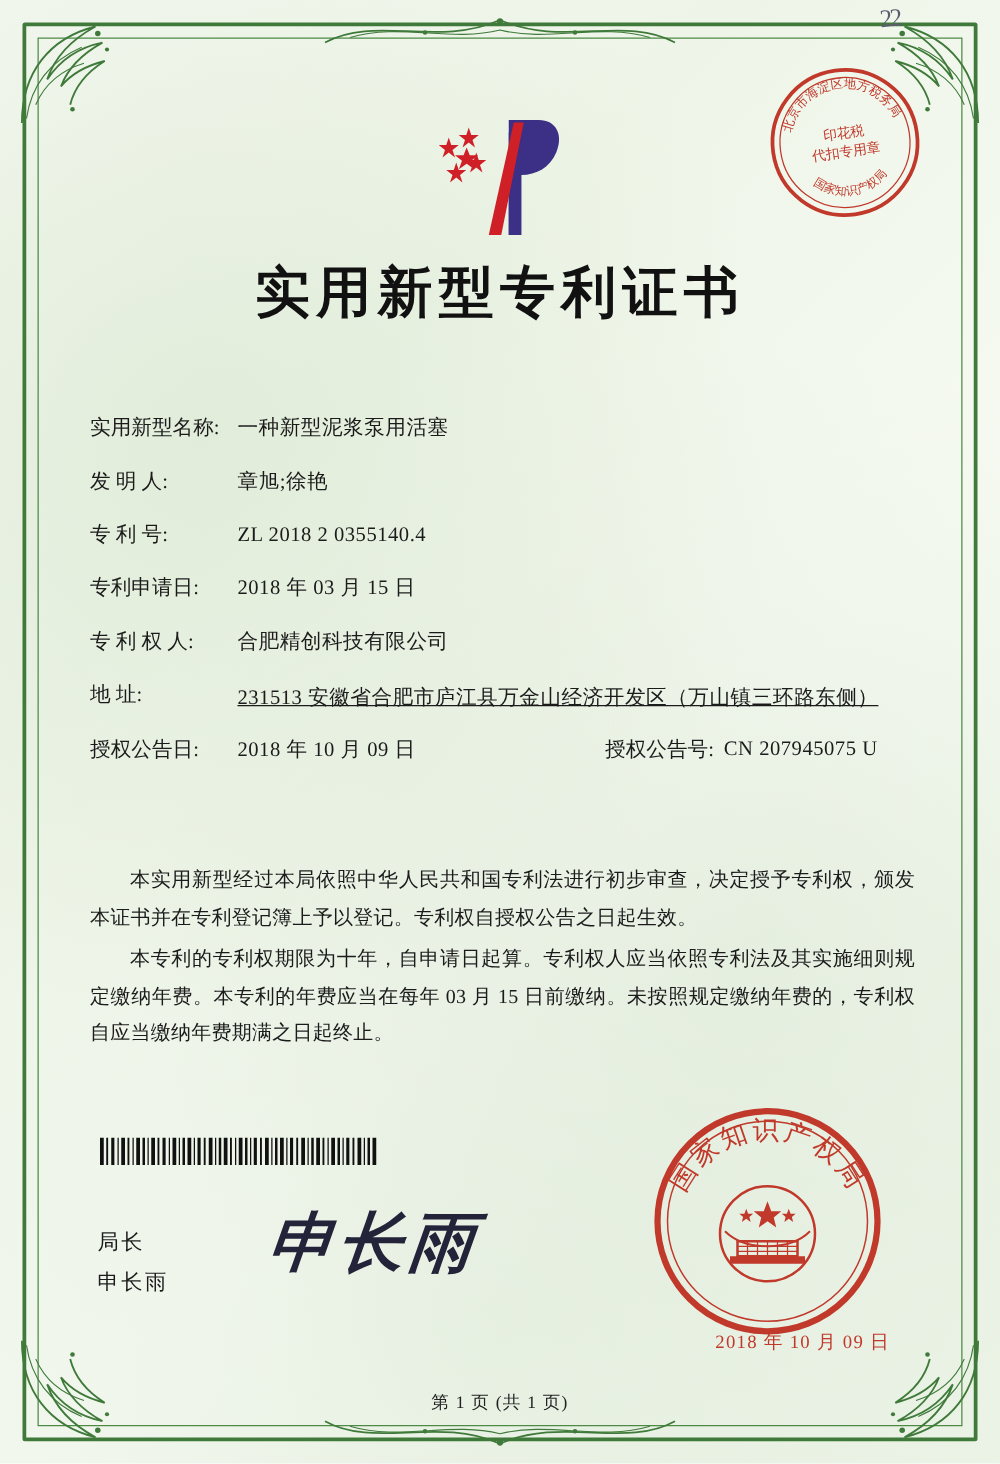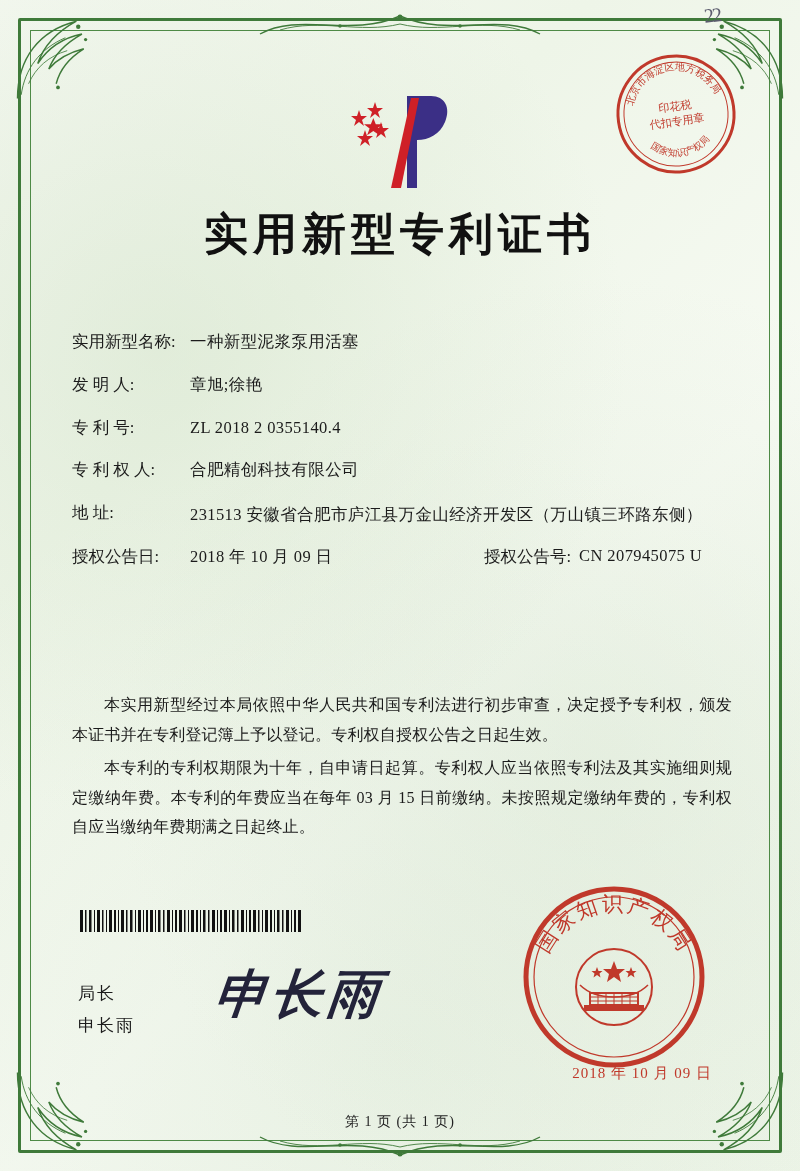--- a/index.html
+++ b/index.html
@@ -137,20 +137,21 @@
     flex: 0 0 118px;
     white-space: nowrap;
     letter-spacing: 0px;
   }
   .field-value {
     flex: 1;
     letter-spacing: 0.4px;
   }
   .field-value.wrap {
     line-height: 1.65;
+    text-decoration: underline;
   }
   .row-two-col {
     display: flex;
     align-items: flex-start;
     margin-bottom: 10px;
   }
   .col-a { width: 380px; flex: 0 0 380px; display: flex; }
   .col-b { flex: 1; display: flex; margin-left: 32px; }
   .col-b .field-label { width: auto; flex: 0 0 auto; margin-right: 8px; }
 
@@ -339,20 +340,24 @@
       <div class="field-label">实用新型名称:</div>
       <div class="field-value">一种新型泥浆泵用活塞</div>
     </div>
     <div class="field-row">
       <div class="field-label">发 明 人:</div>
       <div class="field-value">章旭;徐艳</div>
     </div>
     <div class="field-row">
       <div class="field-label">专 利 号:</div>
       <div class="field-value">ZL 2018 2 0355140.4</div>
+    </div>
+    <div class="field-row">
+      <div class="field-label">专利申请日:</div>
+      <div class="field-value">2018 年 03 月 15 日</div>
     </div>
     <div class="field-row">
       <div class="field-label">专 利 权 人:</div>
       <div class="field-value">合肥精创科技有限公司</div>
     </div>
     <div class="field-row">
       <div class="field-label">地 址:</div>
       <div class="field-value wrap">231513 安徽省合肥市庐江县万金山经济开发区（万山镇三环路东侧）</div>
     </div>
     <div class="row-two-col">

